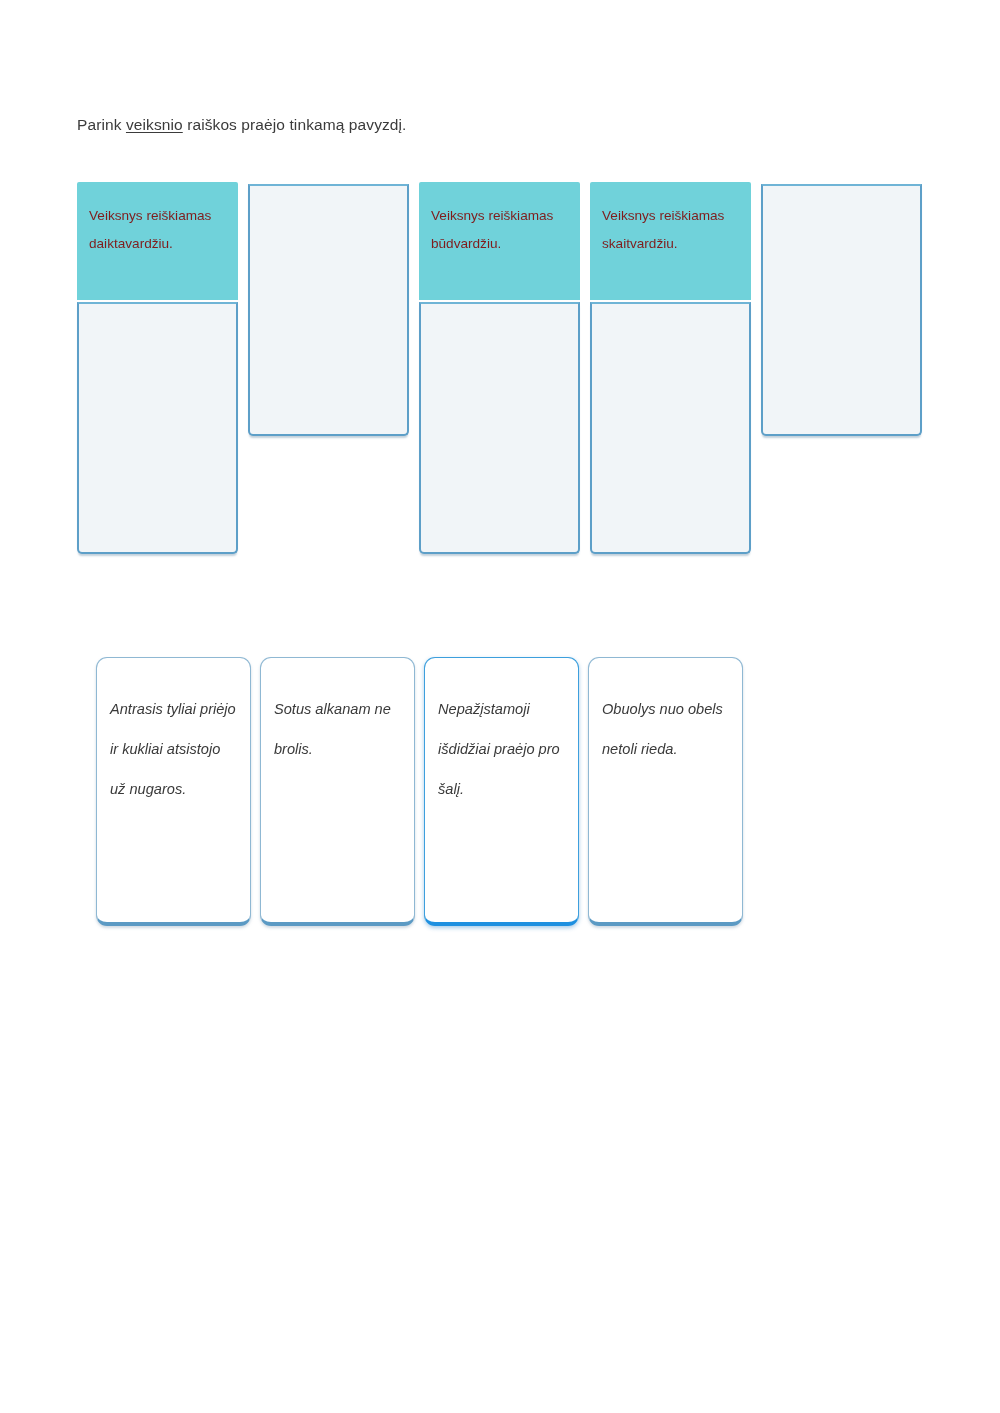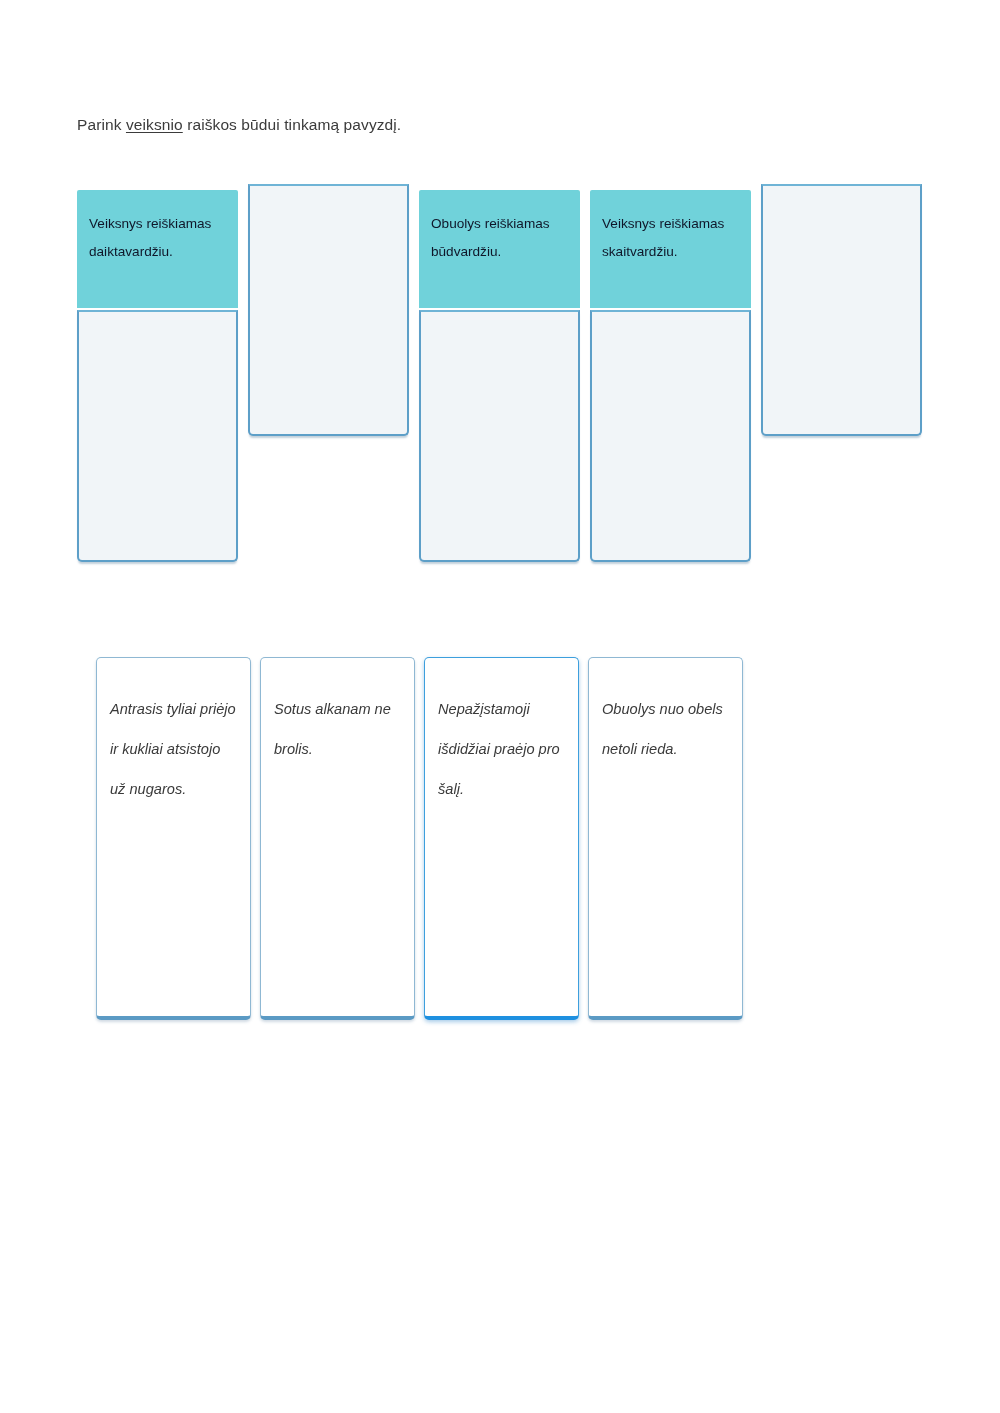--- a/index.html
+++ b/index.html
@@ -47,25 +47,24 @@
     display: flex;
     flex-direction: column;
   }
   .category-header {
     background: #70d2da;
     height: 118px;
     box-sizing: border-box;
     padding: 20px 12px 0 12px;
     font-size: 13.6px;
     line-height: 28px;
-    color: #0f172a;
+    color: #7f1d1d;
     border-top-left-radius: 2px;
     border-top-right-radius: 2px;
     overflow: hidden;
-    margin-top: 8px;
   }
   .dropzone {
     height: 252px;
     box-sizing: border-box;
     background: #f1f5f8;
     border: 2px solid #5d9fc8;
     border-top: 2px solid #6fb4d6;
     border-radius: 0 0 5px 5px;
     box-shadow: 0 3px 2px -1px rgba(120,150,175,0.45);
     margin-top: 2px;
@@ -76,58 +75,58 @@
     position: absolute;
     left: 96px;
     top: 657px;
     width: 824px;
     display: flex;
     gap: 9px;
   }
   .answer-card {
     width: 155px;
     flex: 0 0 155px;
-    height: 363px;
+    height: 269px;
     box-sizing: border-box;
     background: #ffffff;
     border: 1px solid #8fb8d3;
     border-bottom: 4px solid #5b9ac4;
-    border-radius: 5px;
+    border-radius: 11px;
     padding: 31px 13px 0 13px;
     font-size: 14.6px;
     font-style: italic;
     line-height: 40px;
     color: #3a3a3a;
     overflow: hidden;
     box-shadow: 0 2px 3px rgba(120,150,175,0.35);
   }
   .answer-card.selected {
     border: 1px solid #3d9fdd;
     border-bottom: 4px solid #1e90e0;
     box-shadow: 0 2px 4px rgba(60,140,205,0.45);
   }
 </style>
 </head>
 <body>
 
-<div id="worksheet-prompt"><span>Parink </span><span class="u">veiksnio</span><span> raiškos būdui tinkamą pavyzdį.</span></div>
+<div id="worksheet-prompt"><span>Parink </span><span class="u">veiksnio</span><span> raiškos praėjo tinkamą pavyzdį.</span></div>
 
 <div id="category-row">
 
   <div class="category-column">
     <div class="category-header">Veiksnys reiškiamas daiktavardžiu.</div>
     <div class="dropzone"></div>
   </div>
 
   <div class="category-column">
     <div class="dropzone"></div>
   </div>
 
   <div class="category-column">
-    <div class="category-header">Obuolys reiškiamas būdvardžiu.</div>
+    <div class="category-header">Veiksnys reiškiamas būdvardžiu.</div>
     <div class="dropzone"></div>
   </div>
 
   <div class="category-column">
     <div class="category-header">Veiksnys reiškiamas skaitvardžiu.</div>
     <div class="dropzone"></div>
   </div>
 
   <div class="category-column">
     <div class="dropzone"></div>

